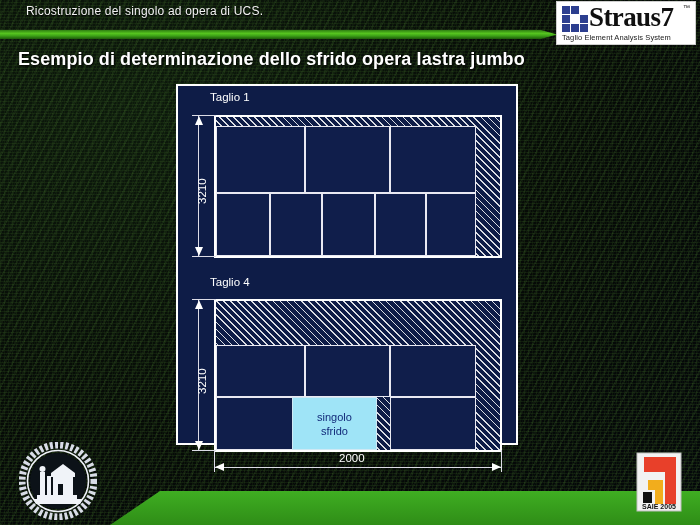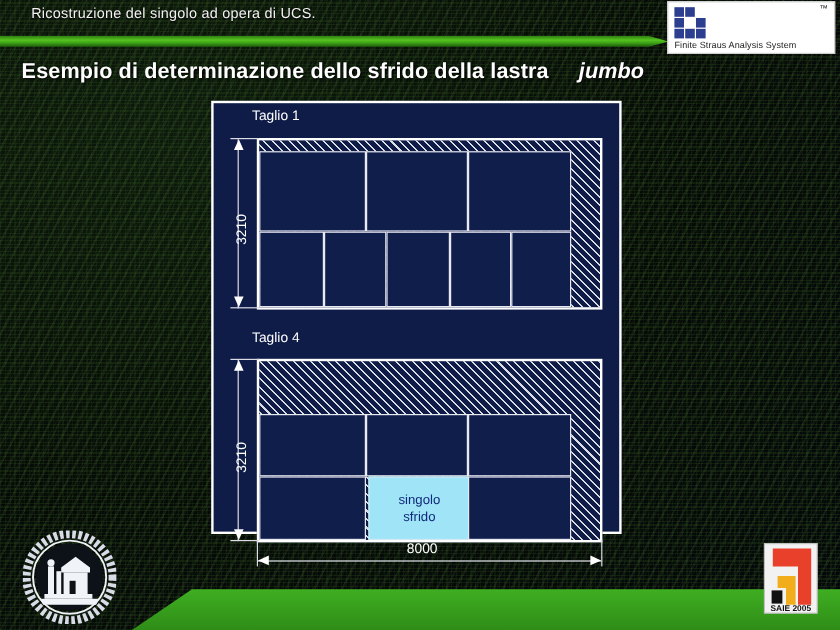--- a/index.html
+++ b/index.html
@@ -36,21 +36,21 @@
   }
   #greenbar{
     position:absolute;left:0;top:29px;width:557px;height:11px;
   }
   #title{
     position:absolute;left:18px;top:49px;
     color:#ffffff;font-size:18px;font-weight:bold;
     letter-spacing:.1px;white-space:nowrap;
     text-shadow:1px 1px 2px #000;
   }
-  #title .it{font-style:italic;margin-left:20px;}
+  #title .it{}
 
   
   #straus-logo{
     position:absolute;left:556px;top:1px;width:140px;height:44px;
     background:#ffffff;border:1px solid #cfcfcf;
     box-sizing:border-box;
   }
   #straus-grid{
     position:absolute;left:5px;top:4px;width:26px;height:26px;
     display:grid;grid-template-columns:repeat(3,1fr);grid-template-rows:repeat(3,1fr);
@@ -145,37 +145,38 @@
         <stop offset="0%" stop-color="#2f7f12"></stop>
         <stop offset="38%" stop-color="#56c41f"></stop>
         <stop offset="62%" stop-color="#3fa518"></stop>
         <stop offset="100%" stop-color="#1d5c0a"></stop>
       </linearGradient>
     </defs>
     <polygon points="0,1 541,1 557,5.5 541,10 0,10" fill="url(#gb)"></polygon>
   </svg>
 
   <div id="title">
-    <span>Esempio di determinazione dello sfrido della lastra </span><span class="it">jumbo</span>
+    <span>Esempio di determinazione dello sfrido opera lastra </span><span class="it">jumbo</span>
   </div>
 
   <div id="straus-logo">
     <div id="straus-grid">
       <i class="on"></i>
         <i class="on"></i>
         <i></i>
       <i class="on"></i>
         <i></i>
         <i class="on"></i>
       <i class="on"></i>
         <i class="on"></i>
         <i class="on"></i>
     </div>
+    <div id="straus-word"><span>Straus</span><span>7</span></div>
     <div id="straus-tm">™</div>
-    <div id="straus-sub">Finite Straus Analysis System</div>
+    <div id="straus-sub">Taglio Element Analysis System</div>
   </div>
 
   <div id="drawing">
 
     <div class="cut-label" style="left:32px;top:5px;">Taglio 1</div>
 
     <div class="sheet" style="left:36px;top:29px;width:288px;height:143px;"></div>
 
     <div class="hatch" style="left:38px;top:31px;width:284px;height:139px;"></div>
 
@@ -199,41 +200,41 @@
     <div class="cut-label" style="left:32px;top:190px;">Taglio 4</div>
 
     <div class="sheet" style="left:36px;top:213px;width:288px;height:153px;"></div>
     <div class="hatch" style="left:38px;top:215px;width:284px;height:149px;"></div>
 
     <div class="panel" style="left:38px;top:259px;width:89px;height:52px;"></div>
     <div class="panel" style="left:127px;top:259px;width:85px;height:52px;"></div>
     <div class="panel" style="left:212px;top:259px;width:86px;height:52px;"></div>
 
     <div class="panel" style="left:38px;top:311px;width:89px;height:53px;"></div>
-    <div class="panel hl" style="left:129px;top:311px;width:85px;height:53px;">
+    <div class="panel hl" style="left:114px;top:311px;width:85px;height:53px;">
       <div class="plabel">
         <div>singolo</div>
         <div>sfrido</div>
       </div>
     </div>
     <div class="panel" style="left:212px;top:311px;width:86px;height:53px;"></div>
 
     <div class="ext" style="left:14px;top:213px;width:24px;height:1px;"></div>
     <div class="ext" style="left:14px;top:364px;width:24px;height:1px;"></div>
     <div class="dim-v" style="left:20px;top:214px;height:151px;"></div>
     <div class="arrow up" style="left:16.5px;top:214px;"></div>
     <div class="arrow down" style="left:16.5px;top:355px;"></div>
     <div class="dimtext-v" style="left:18px;top:308px;">3210</div>
 
     <div class="ext" style="left:36px;top:364px;width:1px;height:22px;"></div>
     <div class="ext" style="left:323px;top:364px;width:1px;height:22px;"></div>
     <div class="dim-h" style="left:37px;top:381px;width:286px;"></div>
     <div class="arrow left" style="left:37px;top:377px;"></div>
     <div class="arrow right" style="left:314px;top:377px;"></div>
-    <div class="dimtext-h" style="left:161px;top:366px;">8000</div>
+    <div class="dimtext-h" style="left:161px;top:366px;">2000</div>
   </div>
 
   <svg id="greenfloor" viewBox="0 0 700 60" preserveAspectRatio="none">
     <defs>
       <linearGradient id="gf" x1="0" y1="0" x2="0" y2="1">
         <stop offset="0%" stop-color="#3fae22"></stop>
         <stop offset="100%" stop-color="#2f8d17"></stop>
       </linearGradient>
     </defs>
     <polygon points="110,60 160,26 700,26 700,60" fill="url(#gf)"></polygon>

